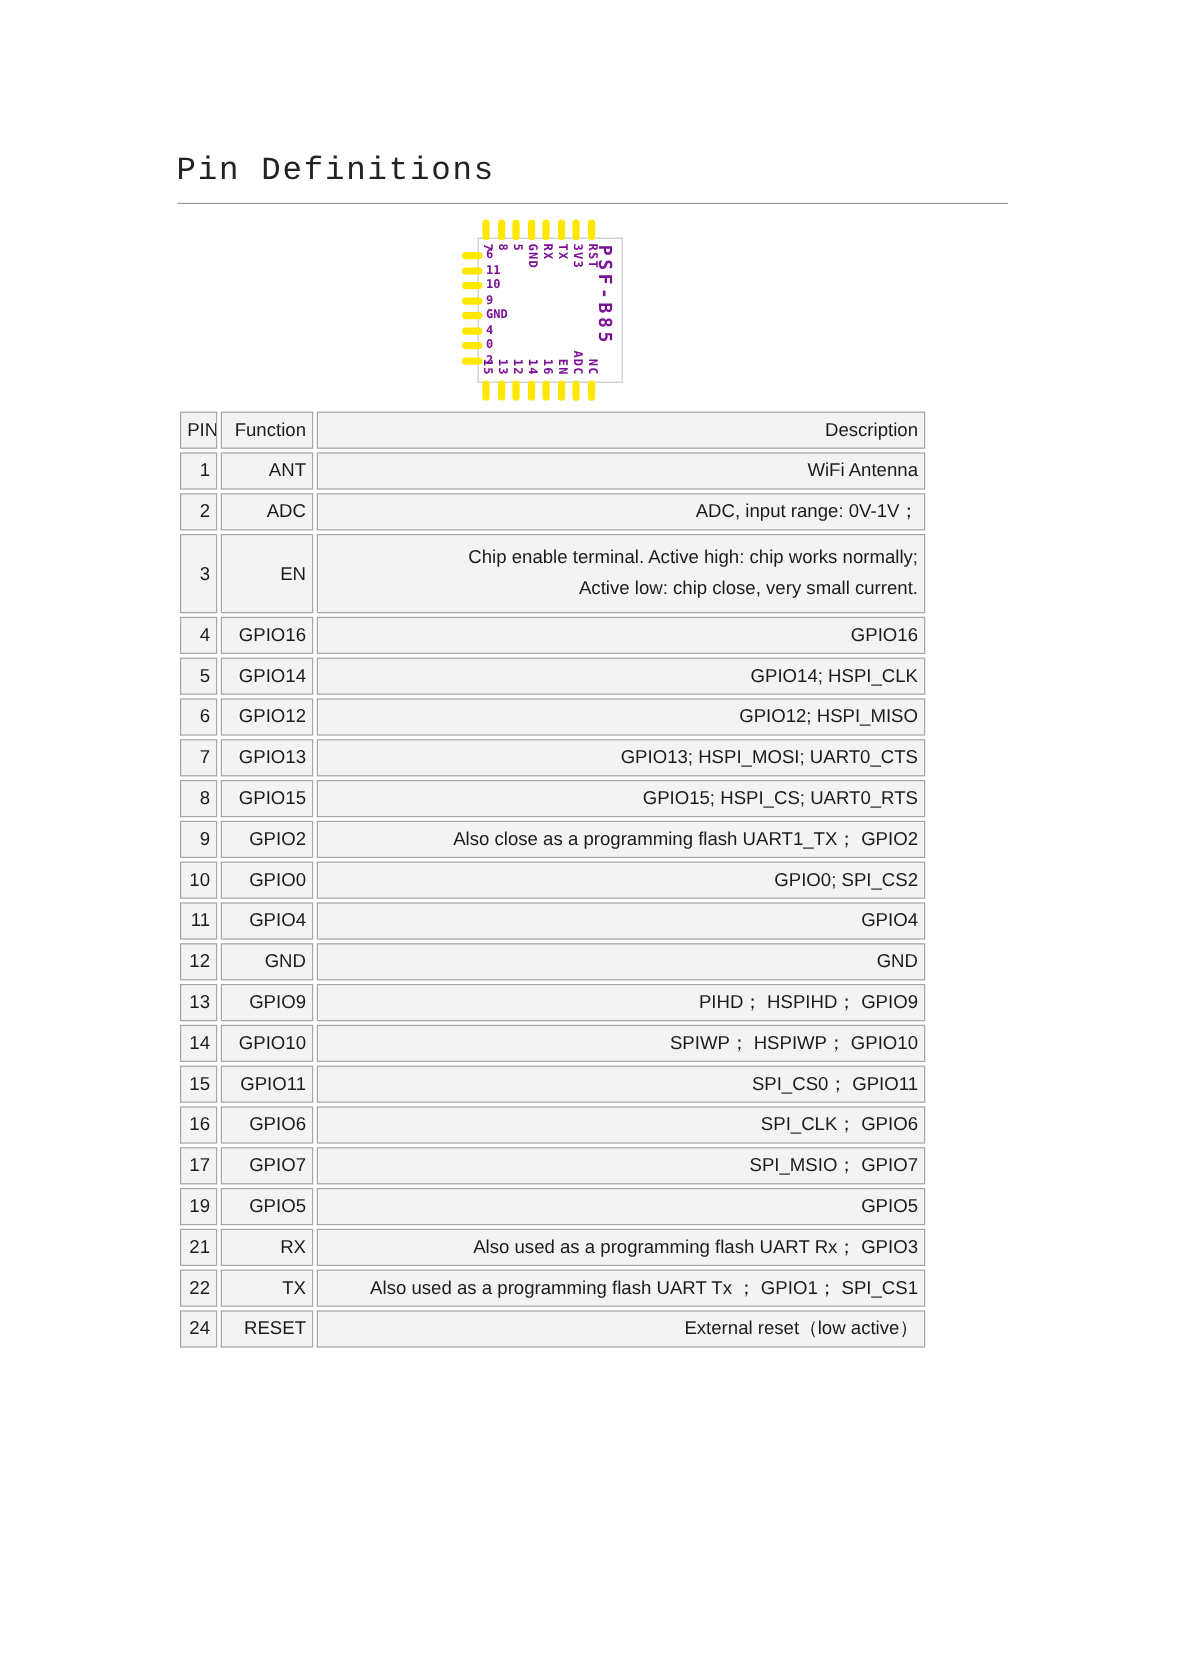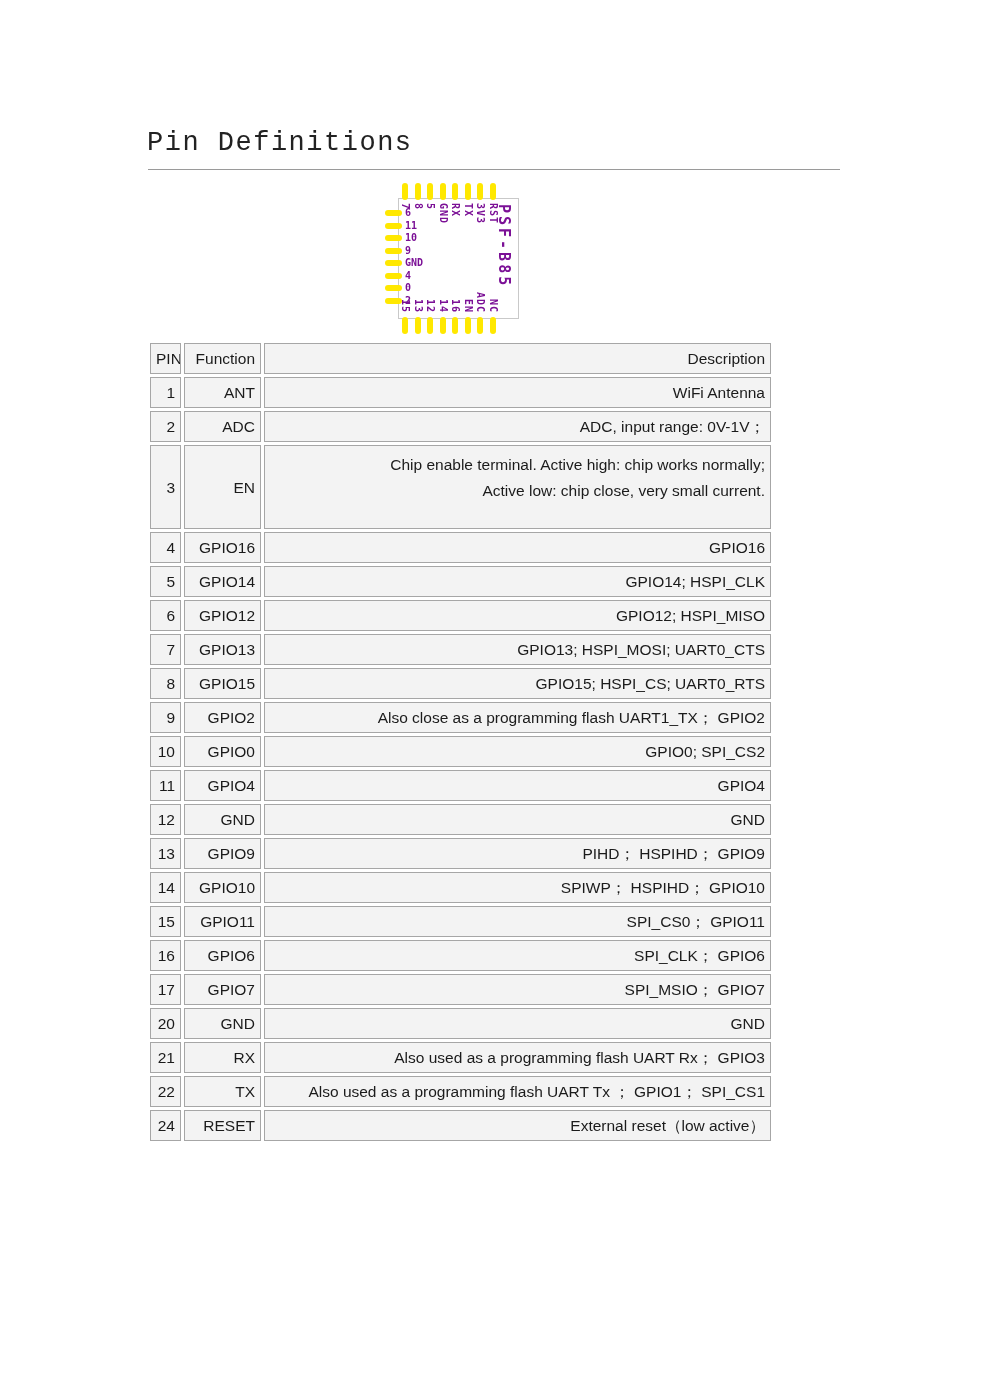--- a/index.html
+++ b/index.html
@@ -44,21 +44,21 @@
     border-collapse:separate; border-spacing:3px; table-layout:fixed;
     width:627px;
   }
   table.pin-table th, table.pin-table td {
     background:var(--cell-bg,#f3f3f3); border:1px solid var(--cell-border,#a6a6a6);
     font-size:15.5px; line-height:21px; color:#1b1b1b; font-weight:normal;
     text-align:right; vertical-align:middle; padding:4px 5px;
     overflow:hidden; box-sizing:border-box;
   }
   table.pin-table td.desc { white-space:pre-line; }
-  table.pin-table td.multiline { line-height:26px; padding-top:6px; padding-bottom:24px; }
+  table.pin-table td.multiline { line-height:26px; padding-top:6px; padding-bottom:6px; }
 </style>
 </head>
 <body style="--pin-color: #ffe800; --label-color: #7b1096; --cell-bg: #f3f3f3; --cell-border: #a6a6a6;">
 
 <h1 class="page-title">Pin Definitions</h1>
 <div class="title-rule"></div>
 
 <div class="chip">
   <div class="chip-body"></div>
   <div class="chip-name">PSF-B85</div>
@@ -190,41 +190,41 @@
           <td class="desc">GND</td>
         </tr>
         <tr>
           <td>13</td>
           <td>GPIO9</td>
           <td class="desc">PIHD； HSPIHD； GPIO9</td>
         </tr>
         <tr>
           <td>14</td>
           <td>GPIO10</td>
-          <td class="desc">SPIWP； HSPIHD； GPIO10</td>
+          <td class="desc">SPIWP； HSPIWP； GPIO10</td>
         </tr>
         <tr>
           <td>15</td>
           <td>GPIO11</td>
           <td class="desc">SPI_CS0； GPIO11</td>
         </tr>
         <tr>
           <td>16</td>
           <td>GPIO6</td>
           <td class="desc">SPI_CLK； GPIO6</td>
         </tr>
         <tr>
           <td>17</td>
           <td>GPIO7</td>
           <td class="desc">SPI_MSIO； GPIO7</td>
         </tr>
         <tr>
-          <td>20</td>
-          <td>GND</td>
-          <td class="desc">GND</td>
+          <td>19</td>
+          <td>GPIO5</td>
+          <td class="desc">GPIO5</td>
         </tr>
         <tr>
           <td>21</td>
           <td>RX</td>
           <td class="desc">Also used as a programming flash UART Rx； GPIO3</td>
         </tr>
         <tr>
           <td>22</td>
           <td>TX</td>
           <td class="desc">Also used as a programming flash UART Tx ； GPIO1； SPI_CS1</td>

